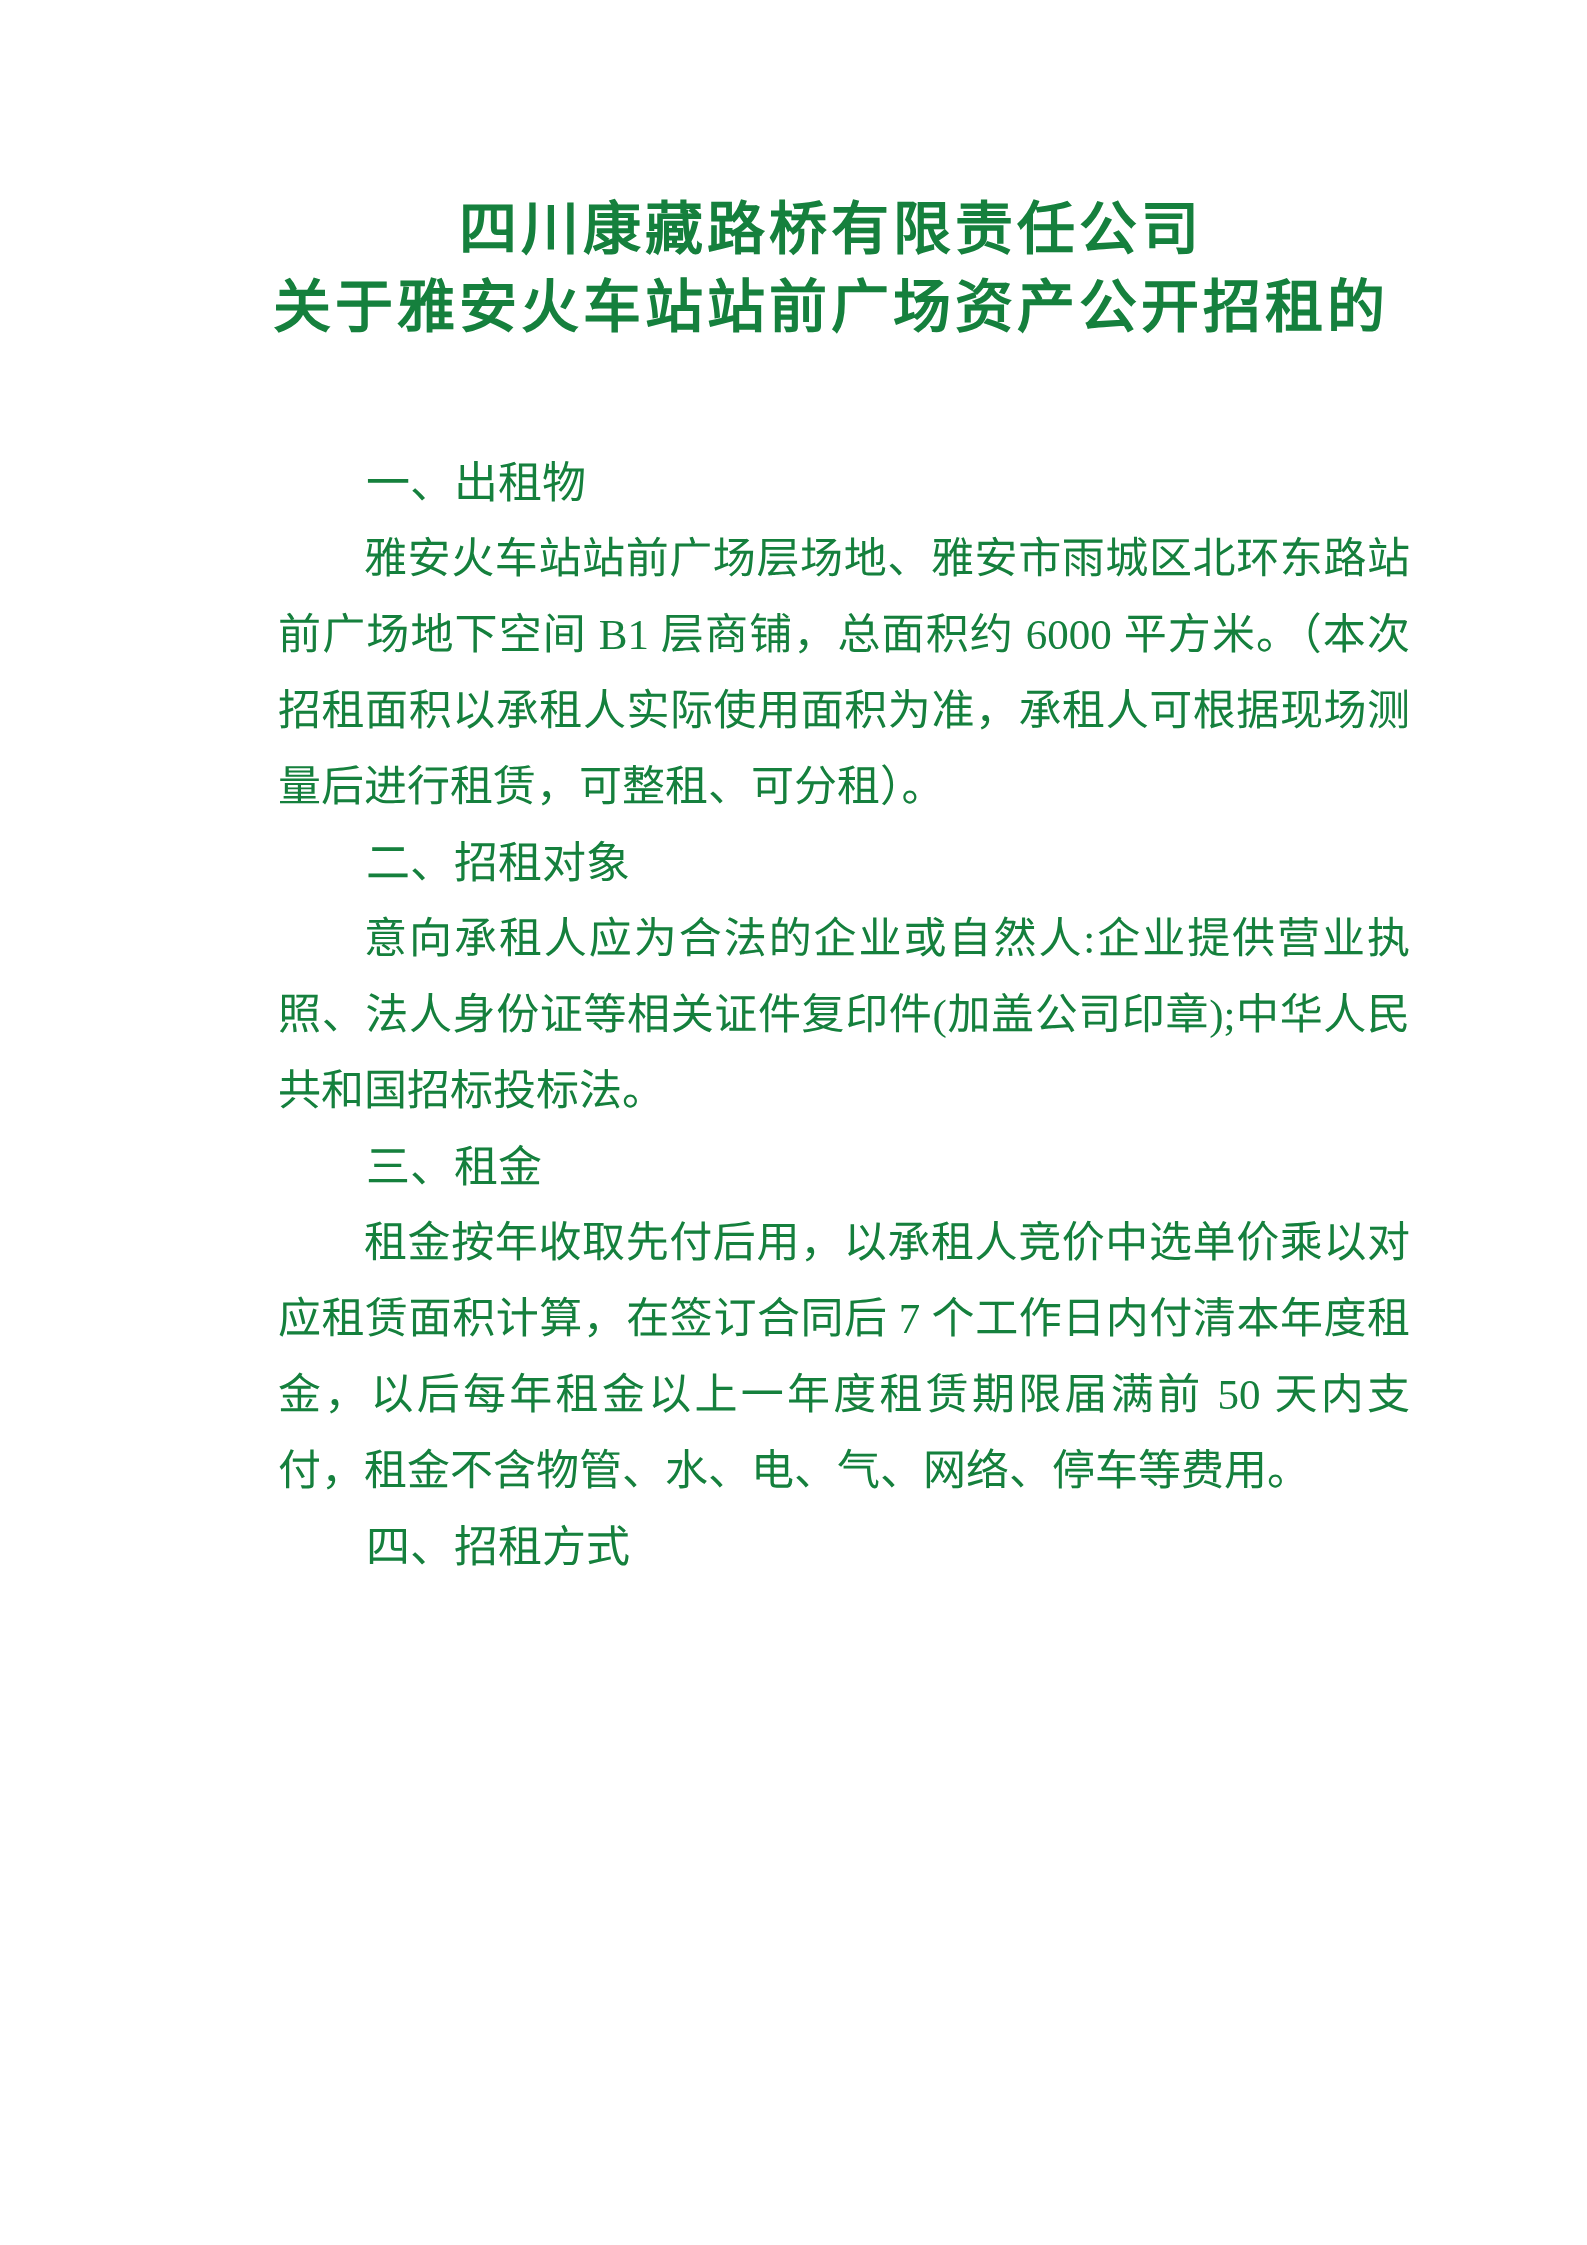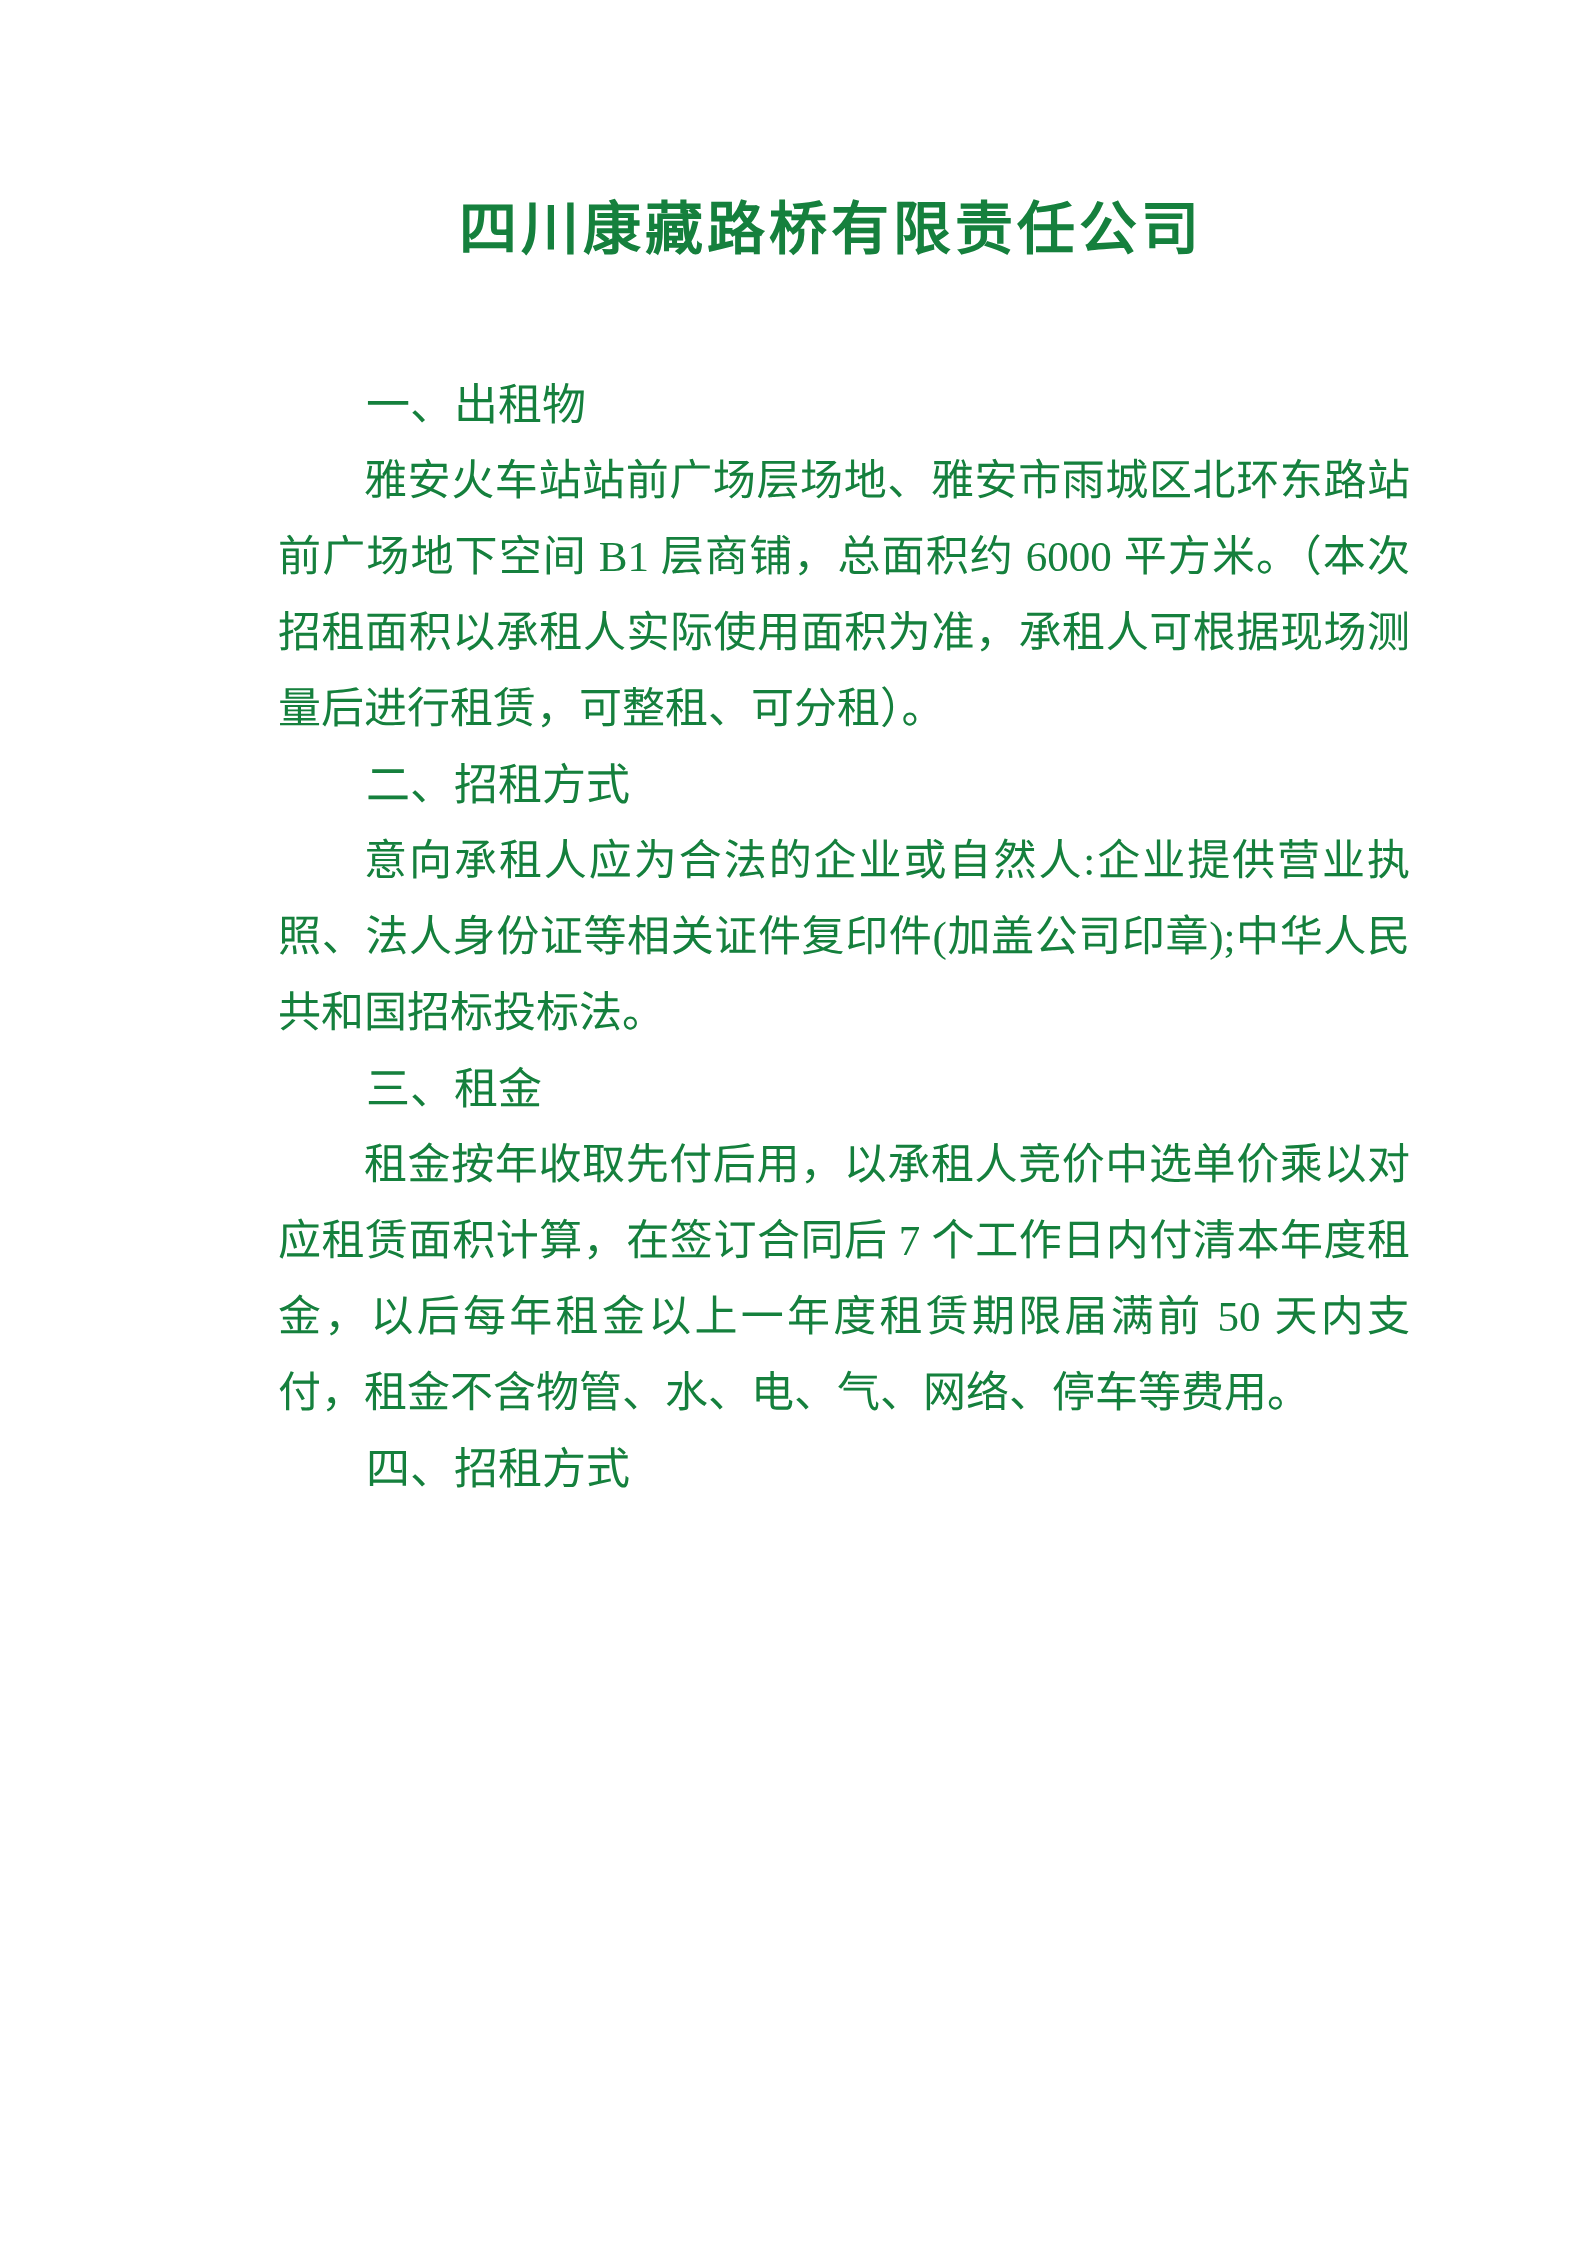--- a/index.html
+++ b/index.html
@@ -50,29 +50,30 @@
     font-size: 44px;
   }
 </style>
 </head>
 <body>
 
 <div class="page">
 
   <div class="doc-title">
     <div>四川康藏路桥有限责任公司</div>
+    <div>关于雅安火车站站前广场资产公开招租的</div>
   </div>
 
   <div class="doc-body">
 
 
     <p class="heading">一、出租物</p>
     <p class="para">雅安火车站站前广场层场地、雅安市雨城区北环东路站前广场地下空间 B1 层商铺，总面积约 6000 平方米。（本次招租面积以承租人实际使用面积为准，承租人可根据现场测量后进行租赁，可整租、可分租）。</p>
 
-    <p class="heading">二、招租方式</p>
+    <p class="heading">二、招租对象</p>
     <p class="para">意向承租人应为合法的企业或自然人:企业提供营业执照、法人身份证等相关证件复印件(加盖公司印章);中华人民共和国招标投标法。</p>
 
     <p class="heading">三、租金</p>
     <p class="para">租金按年收取先付后用，以承租人竞价中选单价乘以对应租赁面积计算，在签订合同后 7 个工作日内付清本年度租金，以后每年租金以上一年度租赁期限届满前 50 天内支付，租金不含物管、水、电、气、网络、停车等费用。</p>
 
     <p class="heading">四、招租方式</p>
 
   </div>
 
 </div>

